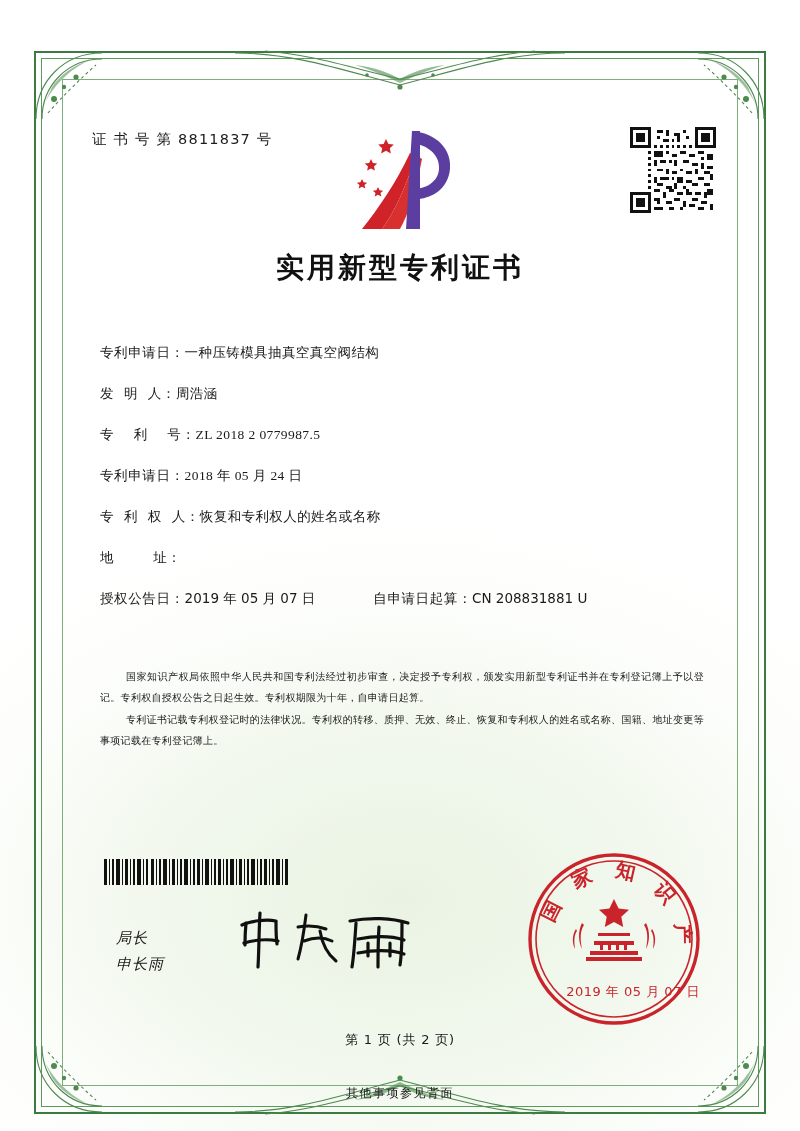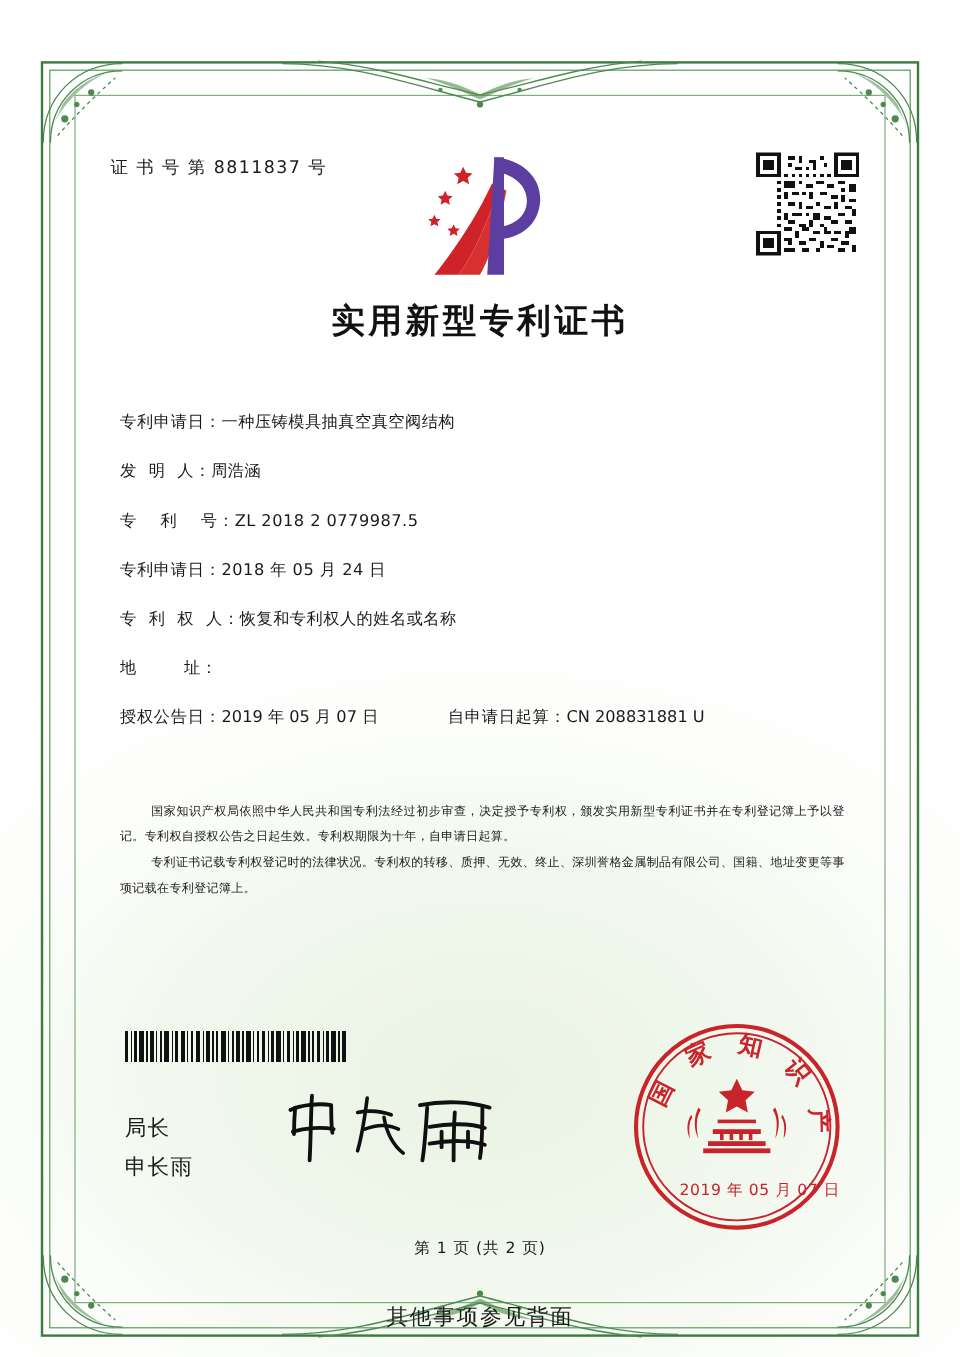--- a/index.html
+++ b/index.html
@@ -140,20 +140,21 @@
     line-height: 1.45;
   }
   .field-label {
     flex: 0 0 auto;
     white-space: pre;
     letter-spacing: 0.6px;
   }
   .field-value {
     flex: 1 1 auto;
     letter-spacing: 0.4px;
+    font-family: Liberation Serif, serif;
   }
   .field-value .line2 {
     display: block;
     margin-top: 5px;
   }
 
   
   .field-row.double .second-label {
     margin-left: 58px;
     white-space: pre;
@@ -180,25 +181,26 @@
     left: 104px;
     top: 842px;
     width: 186px;
     height: 26px;
   }
   .barcode svg { display:block; width:100%; height:100%; }
 
   
   .sig-labels {
     position: absolute;
-    left: 104px;
+    left: 116px;
     top: 908px;
-    font-size: 18px;
+    font-size: 15px;
     line-height: 1.75;
     letter-spacing: 1px;
+    font-style: italic;
   }
   .handwriting {
     position: absolute;
     left: 232px;
     top: 890px;
     width: 190px;
     height: 66px;
     color: #101010;
   }
   .handwriting svg { display:block; width:100%; height:100%; }
@@ -231,21 +233,21 @@
     text-align: center;
     font-size: 13px;
     letter-spacing: 0.8px;
     color: #1a1a1a;
   }
   .outside-footer {
     position: absolute;
     left: 0; right: 0;
     top: 1068px;
     text-align: center;
-    font-size: 18px;
+    font-size: 12px;
     letter-spacing: 1.5px;
     color: #1a1a1a;
   }
 </style>
 </head>
 <body>
 
 <div class="certificate">
 
   <div class="frame-outer"></div>
@@ -408,21 +410,21 @@
     <div class="field-row double">
       <span class="field-label">授权公告日：</span>
       <span>2019 年 05 月 07 日</span>
       <span class="field-label second-label">自申请日起算：</span>
       <span>CN 208831881 U</span>
     </div>
   </div>
 
   <div class="paras">
     <div class="para">国家知识产权局依照中华人民共和国专利法经过初步审查，决定授予专利权，颁发实用新型专利证书并在专利登记簿上予以登记。专利权自授权公告之日起生效。专利权期限为十年，自申请日起算。</div>
-    <div class="para">专利证书记载专利权登记时的法律状况。专利权的转移、质押、无效、终止、深圳誉格金属制品有限公司、国籍、地址变更等事项记载在专利登记簿上。</div>
+    <div class="para">专利证书记载专利权登记时的法律状况。专利权的转移、质押、无效、终止、恢复和专利权人的姓名或名称、国籍、地址变更等事项记载在专利登记簿上。</div>
   </div>
 
   <div class="barcode">
     <svg viewBox="0 0 186 26" shape-rendering="crispEdges">
       <g fill="#111">
         <rect x="0" y="0" width="3" height="26"></rect>
           <rect x="5" y="0" width="1" height="26"></rect>
         <rect x="8" y="0" width="2" height="26"></rect>
           <rect x="12" y="0" width="4" height="26"></rect>
         <rect x="18" y="0" width="1" height="26"></rect>

